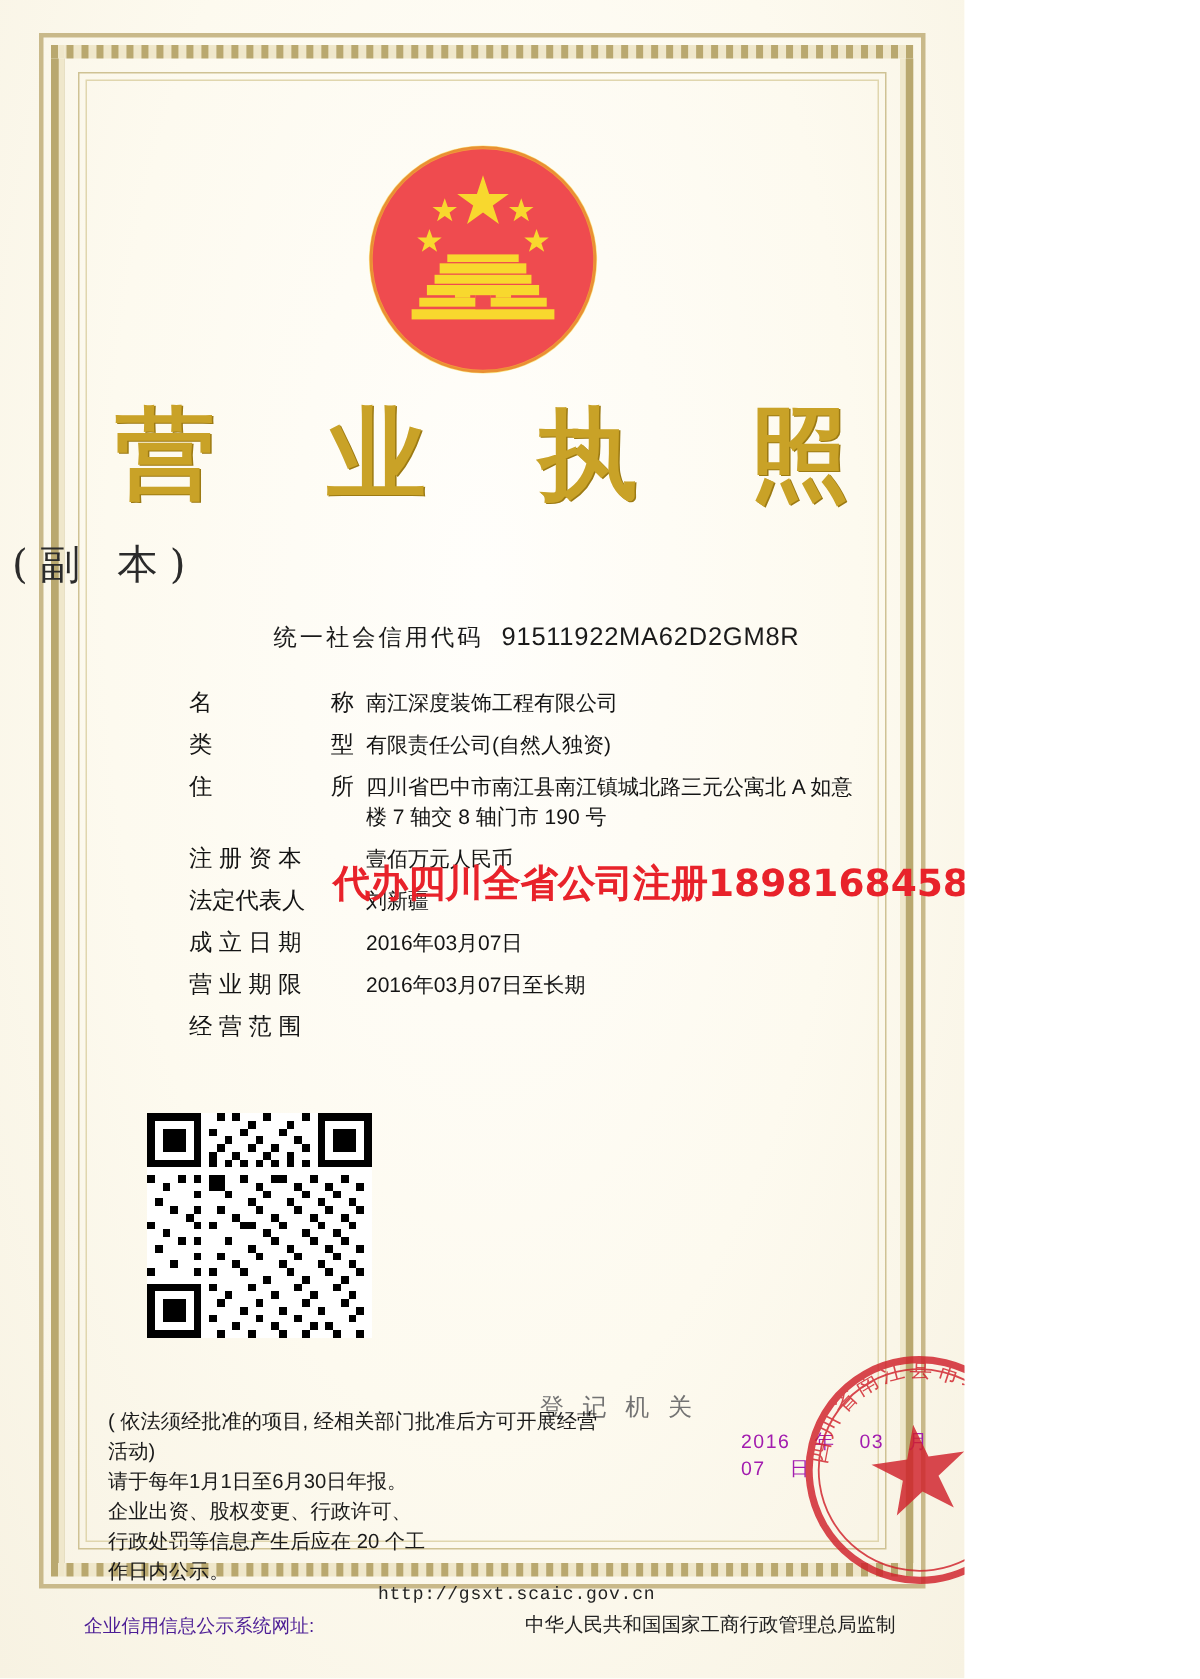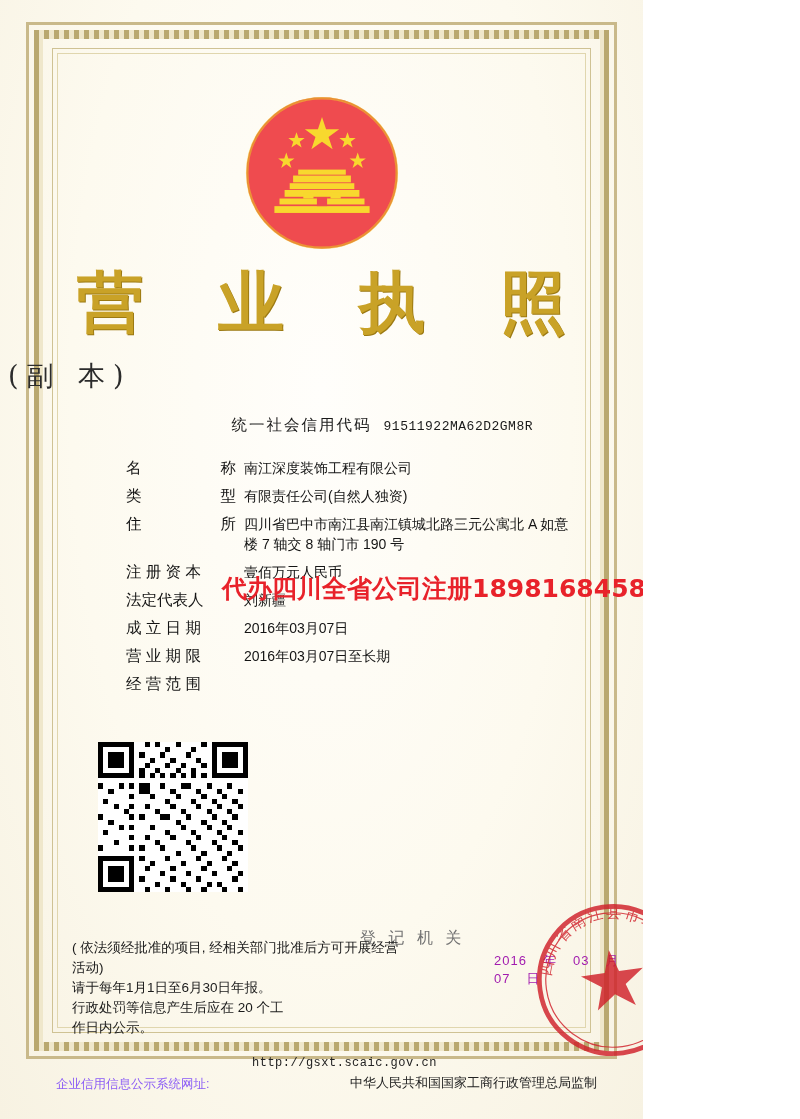--- a/index.html
+++ b/index.html
@@ -107,24 +107,24 @@
     right: 110px;
     top: 415px;
     font-size: 15.5px;
     color: #1a1a1a;
     white-space: nowrap;
   }
   .credit-line .lbl {
     letter-spacing: 2px;
   }
   .credit-line .val {
-    font-family: Liberation Mono, monospace;
+    font-family: Liberation Sans, sans-serif;
     letter-spacing: 0.5px;
     margin-left: 12px;
-    font-size: 13px;
+    font-size: 17px;
   }
 
   
   .fields {
     position: absolute;
     left: 126px;
     top: 458px;
     width: 560px;
   }
   .row {
@@ -233,21 +233,21 @@
     font-family: "Liberation Mono", "DejaVu Sans Mono", monospace;
     font-size: 12px;
     color: #222;
     letter-spacing: 0.5px;
   }
   .footer-left {
     position: absolute;
     left: 56px;
     top: 1076px;
     font-size: 12.5px;
-    color: #8b5cf6;
+    color: #4c1d95;
   }
   .footer-right {
     position: absolute;
     right: 46px;
     top: 1074px;
     font-size: 13px;
     color: #222;
   }
 </style>
 </head>
@@ -538,20 +538,21 @@
     <polygon points="100,62 109,90 139,90 115,107 124,135 100,118 76,135 85,107 61,90 91,90" fill="#d0202a"></polygon>
     <path id="sealArcTop" d="M 22,100 A 78,78 0 0 1 178,100" fill="none"></path>
     <text fill="#d0202a" font-size="19" font-family="'DejaVu Serif','Liberation Serif',serif" letter-spacing="3">
       <textPath href="#sealArcTop" startOffset="6%">四川省南江县市场和质量监督管理局</textPath>
     </text>
   </svg>
 
   <div class="notes">
     <div>(  依法须经批准的项目, 经相关部门批准后方可开展经营活动)</div>
     <div>请于每年1月1日至6月30日年报。</div>
+    <div>企业出资、股权变更、行政许可、</div>
     <div>行政处罚等信息产生后应在 20 个工</div>
     <div>作日内公示。</div>
   </div>
 
   <div class="footer-url">http://gsxt.scaic.gov.cn</div>
   <div class="footer-left">企业信用信息公示系统网址:</div>
   <div class="footer-right">中华人民共和国国家工商行政管理总局监制</div>
 </div>
 
 </body></html>

